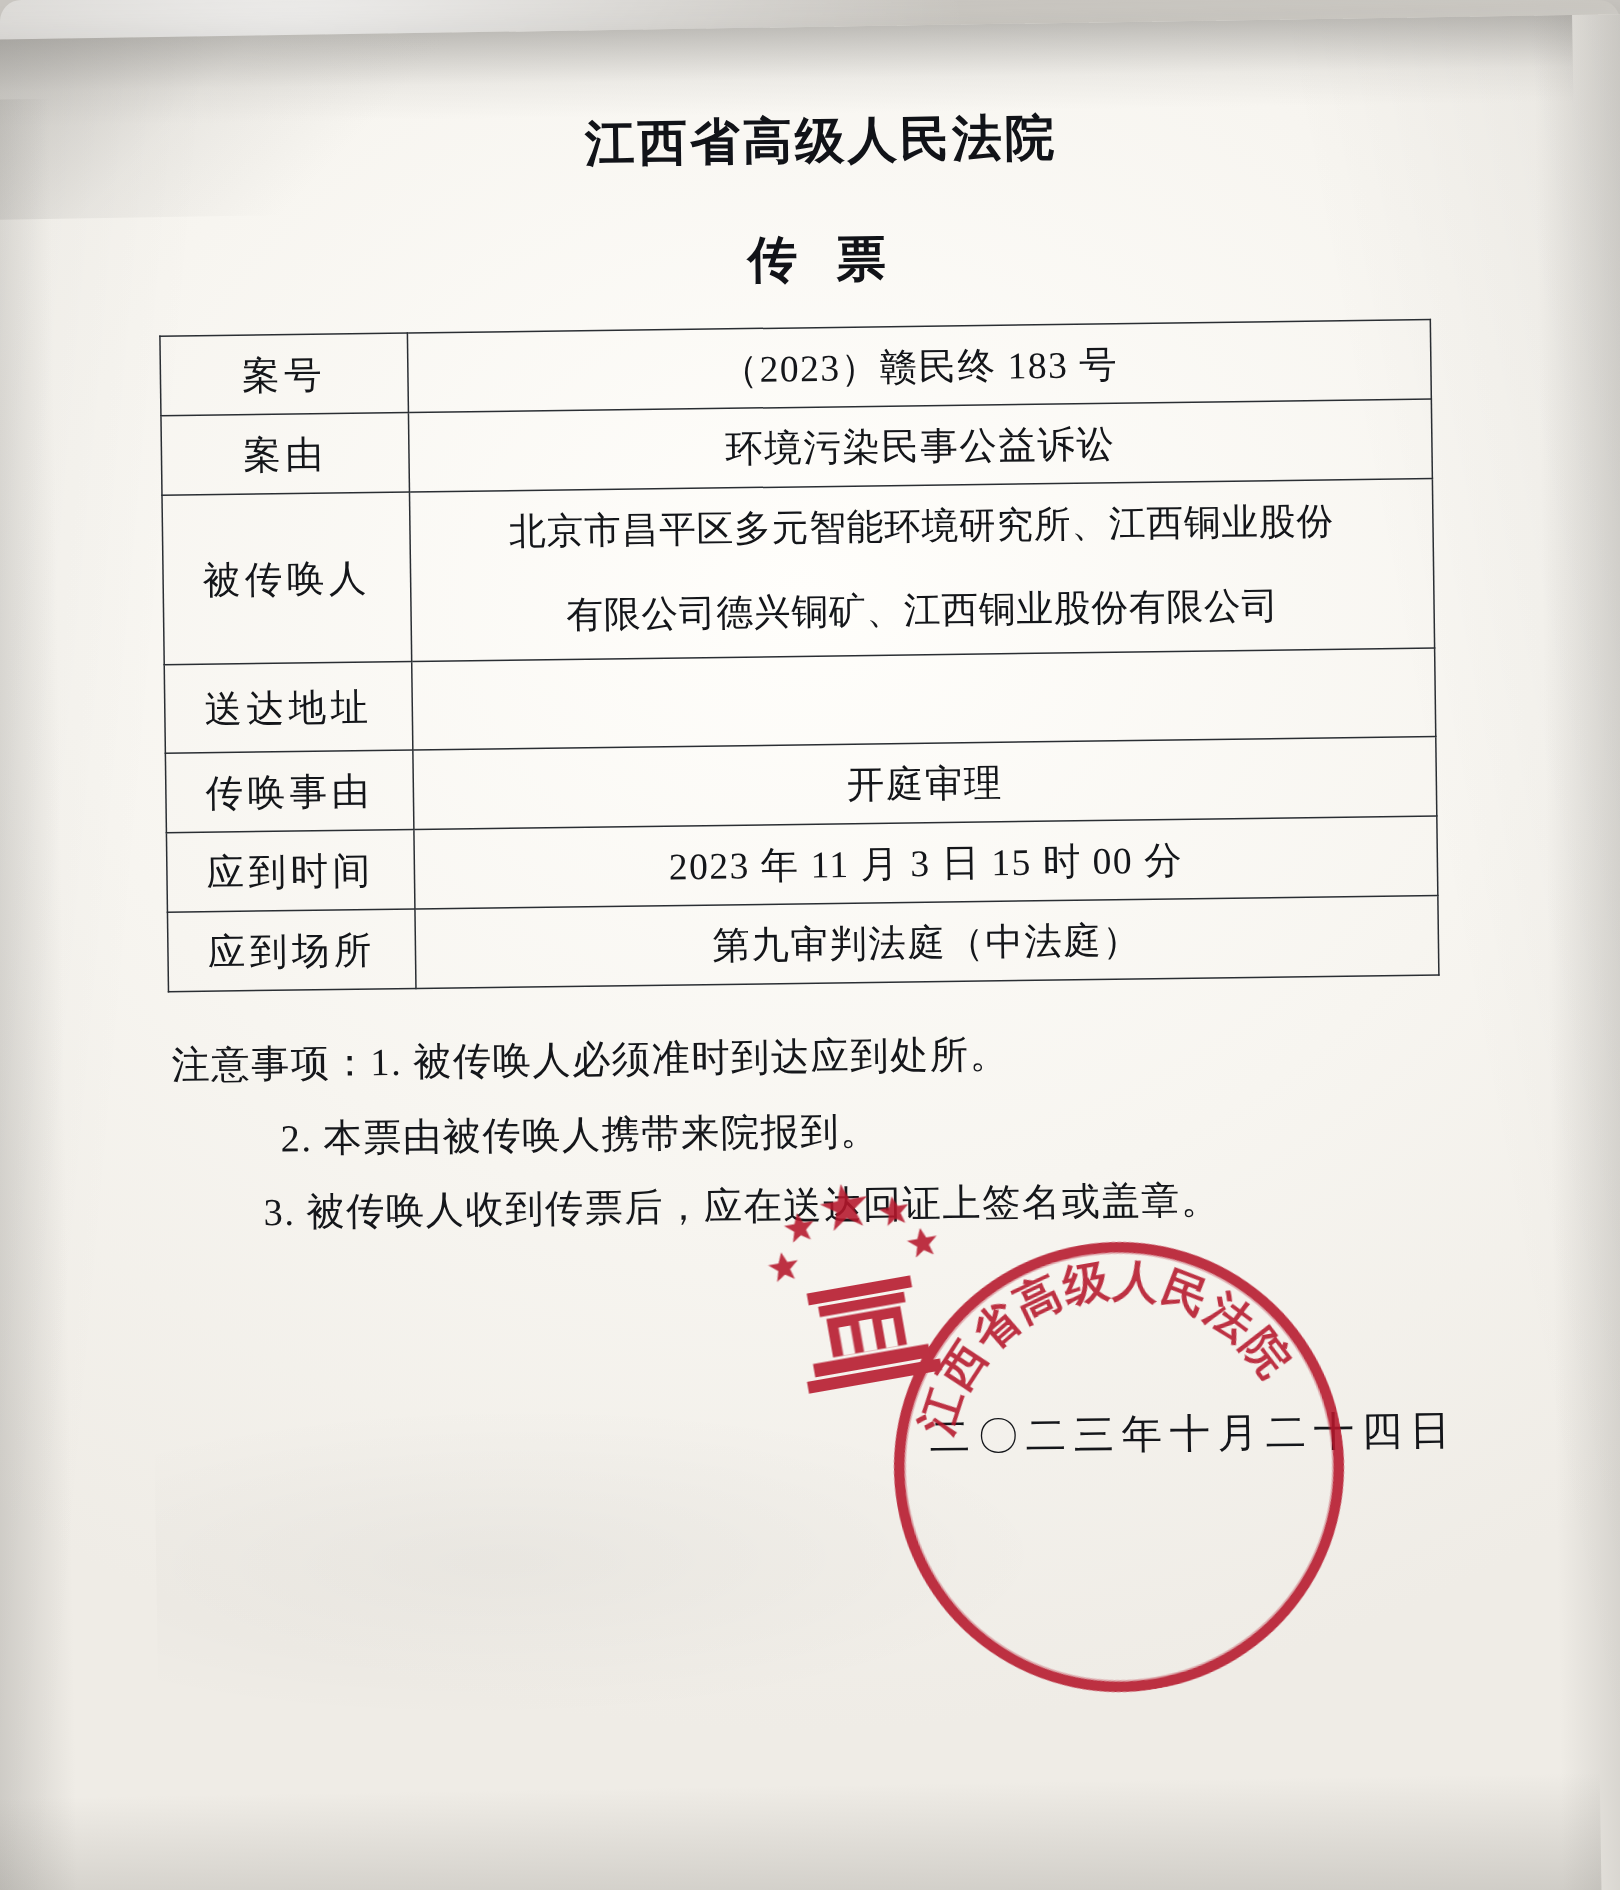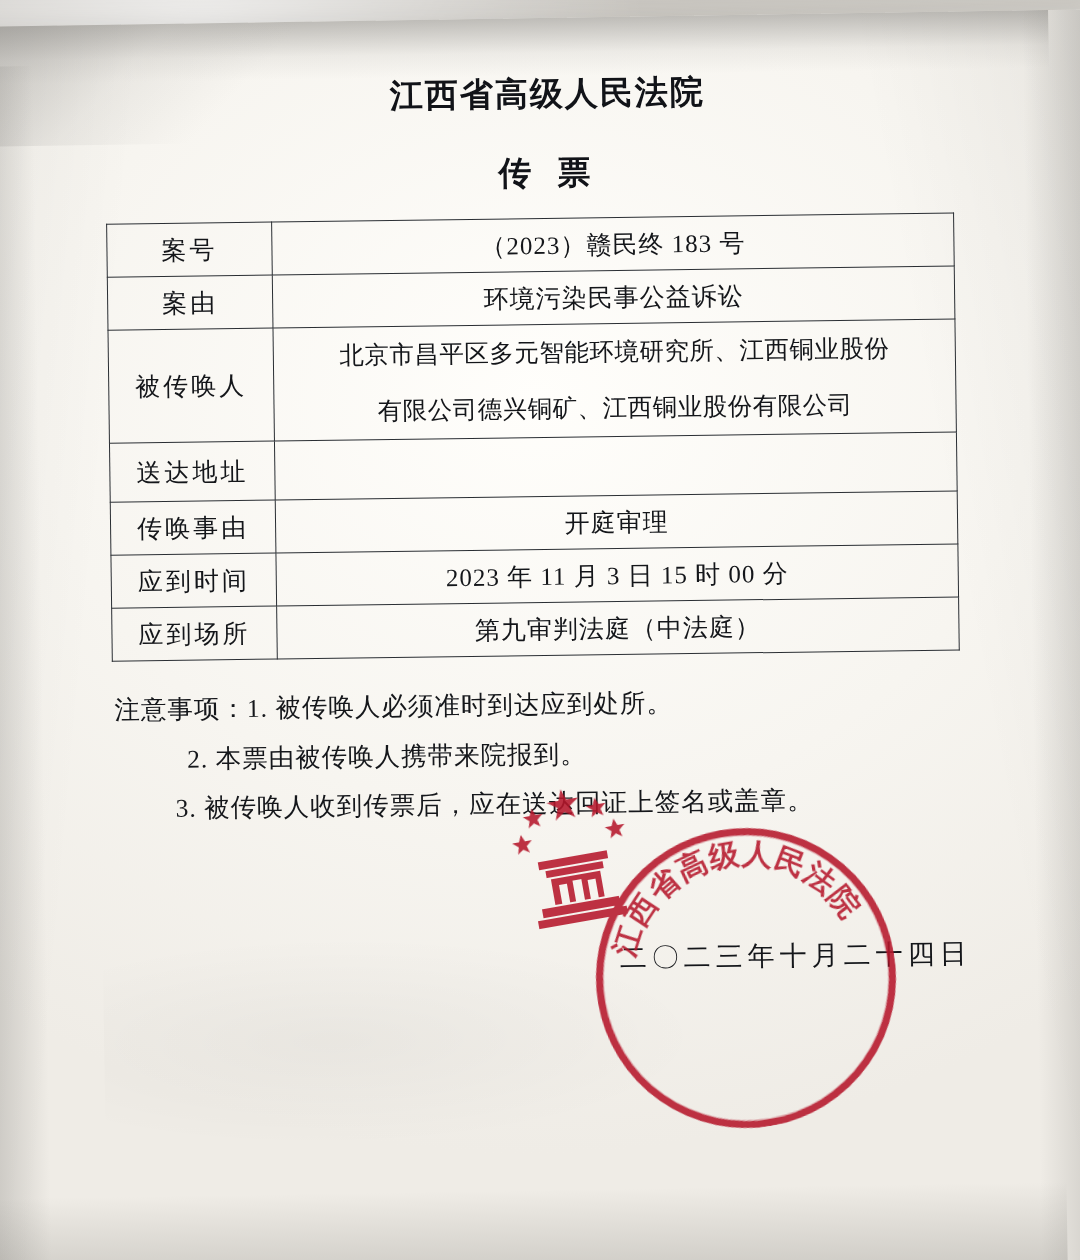--- a/index.html
+++ b/index.html
@@ -15,20 +15,21 @@
   }
 
   
   #page {
     position: relative;
     width: 1080px;
     height: 1260px;
     background:
       radial-gradient(ellipse 60% 40% at 18% 4%, rgba(255,255,255,0.75), rgba(255,255,255,0) 70%),
       linear-gradient(178deg, #c3c0bb 0%, #cfccc6 3%, #e9e7e2 6%, #f3f1ec 10%, #f6f4ef 40%, #f2f0eb 70%, #eceae4 100%);
+    border-radius: 14px;
   }
 
   
   #sheet {
     position: absolute;
     left: -22px;
     top: 18px;
     width: 1124px;
     height: 1262px;
     transform: rotate(-0.9deg);

